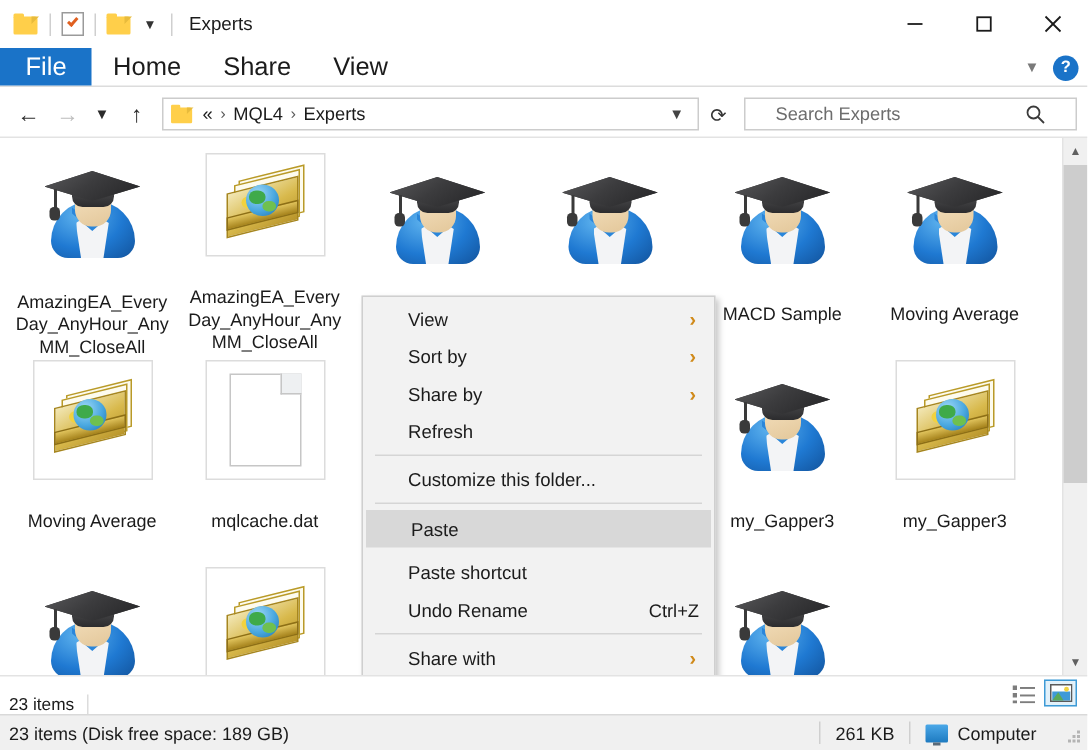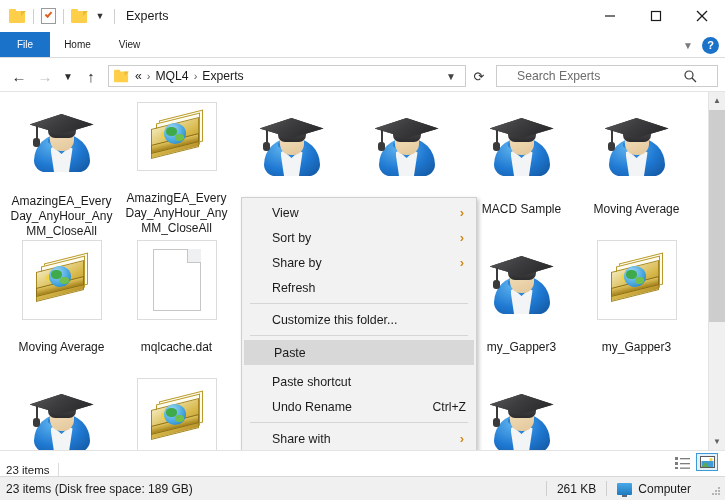--- a/index.html
+++ b/index.html
@@ -22,21 +22,21 @@
   .ico-props { width:15px; height:16px; border:1px solid #9a9a9a; background:#fff; position:relative; }
   .ico-props .chk { position:absolute; left:3px; top:3px; width:7px; height:4px; border-left:2px solid #e06020; border-bottom:2px solid #e06020; transform: rotate(-48deg); }
   .qa-caret { width:14px; text-align:center; font-size:9px; color:#333; margin-left:5px; }
   .win-title { font-size: 12.5px; color: #1b1b1b; margin-left: 4px; }
   .wctrl { position:absolute; right:0; top:0; height:32px; display:flex; }
   .wbtn { width: 46px; height: 32px; display:flex; align-items:center; justify-content:center; }
   .wbtn svg { display:block; }
 
   
   .ribbon { height: 26px; display:flex; align-items:stretch; background:#ffffff; border-bottom: 1px solid #dcdcdc; position:relative; flex:none; }
-  .tab { padding: 0 14px; display:flex; align-items:center; font-size:10px; color:#1b1b1b; }
+  .tab { padding: 0 14px; display:flex; align-items:center; font-size:17px; color:#1b1b1b; }
   .tab.file { background:#1a73c8; color:#fff; padding: 0 17px; }
   .ribbon-right { position:absolute; right:6px; top:0; height:26px; display:flex; align-items:center; gap:7px; }
   .rb-caret { font-size:10px; color:#7a7a7a; width:14px; text-align:center; }
   .help-btn { width:17px; height:17px; border-radius:50%; background:#1a73c8; color:#fff; font-size:11px; font-weight:bold; display:flex; align-items:center; justify-content:center; }
 
   
   .navbar { height: 30px; display:flex; align-items:center; padding: 0 7px; gap:2px; background:#fff; flex:none; margin-top:3px; }
   .navbtn { width:24px; height:24px; display:flex; align-items:center; justify-content:center; font-size:15px; color:#2b2b2b; }
   .navbtn.dim { color:#bdbdbd; }
   .navbtn.sm { width:18px; font-size:10px; }
@@ -158,20 +158,21 @@
             <line x1="1" y1="1" x2="11" y2="11" stroke="#1b1b1b" stroke-width="1.2"></line>
             <line x1="11" y1="1" x2="1" y2="11" stroke="#1b1b1b" stroke-width="1.2"></line>
           </svg>
       </div>
     </div>
   </div>
 
   <div class="ribbon">
     <div class="tab file">File</div>
     <div class="tab">Home</div>
+    <div class="tab">Share</div>
     <div class="tab">View</div>
     <div class="ribbon-right">
       <div class="rb-caret">▼</div>
       <div class="help-btn">?</div>
     </div>
   </div>
 
   <div class="navbar">
     <div class="navbtn">←</div>
     <div class="navbtn dim">→</div>

